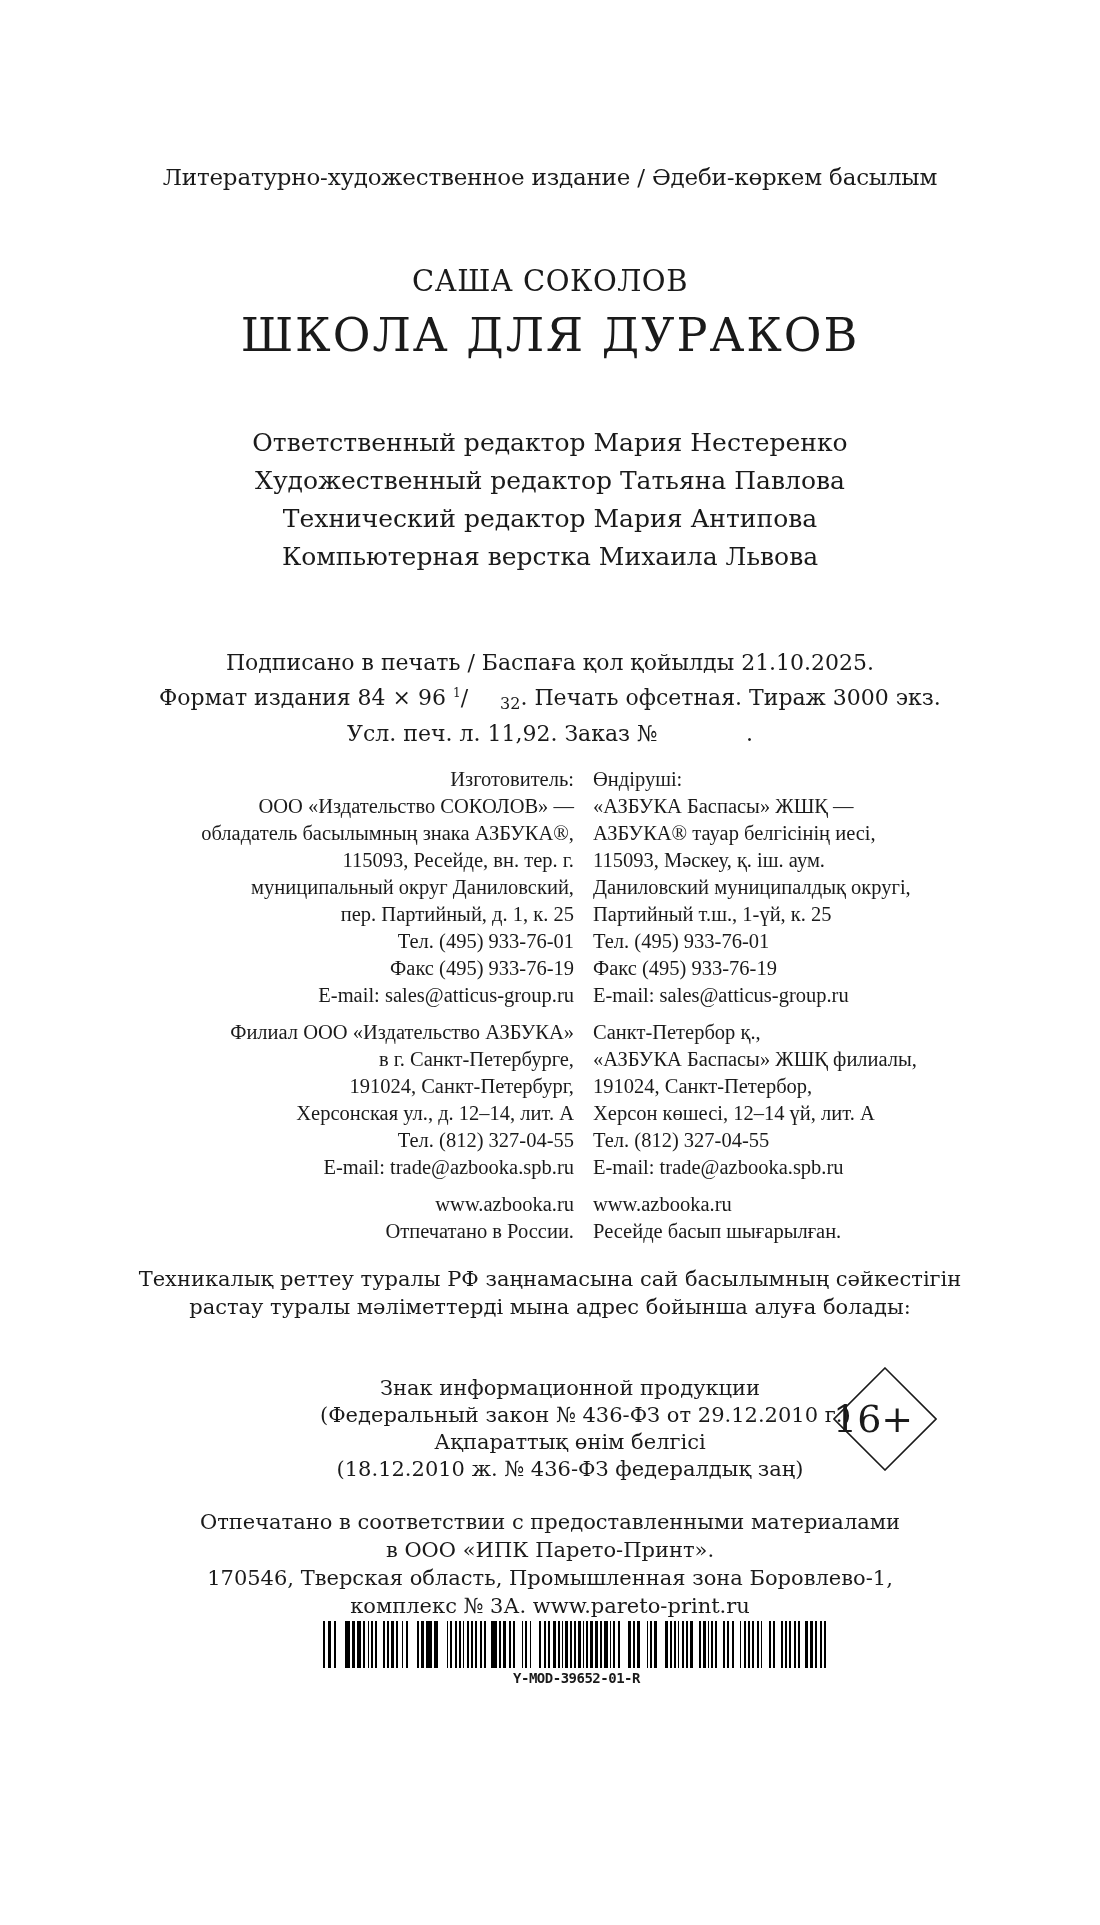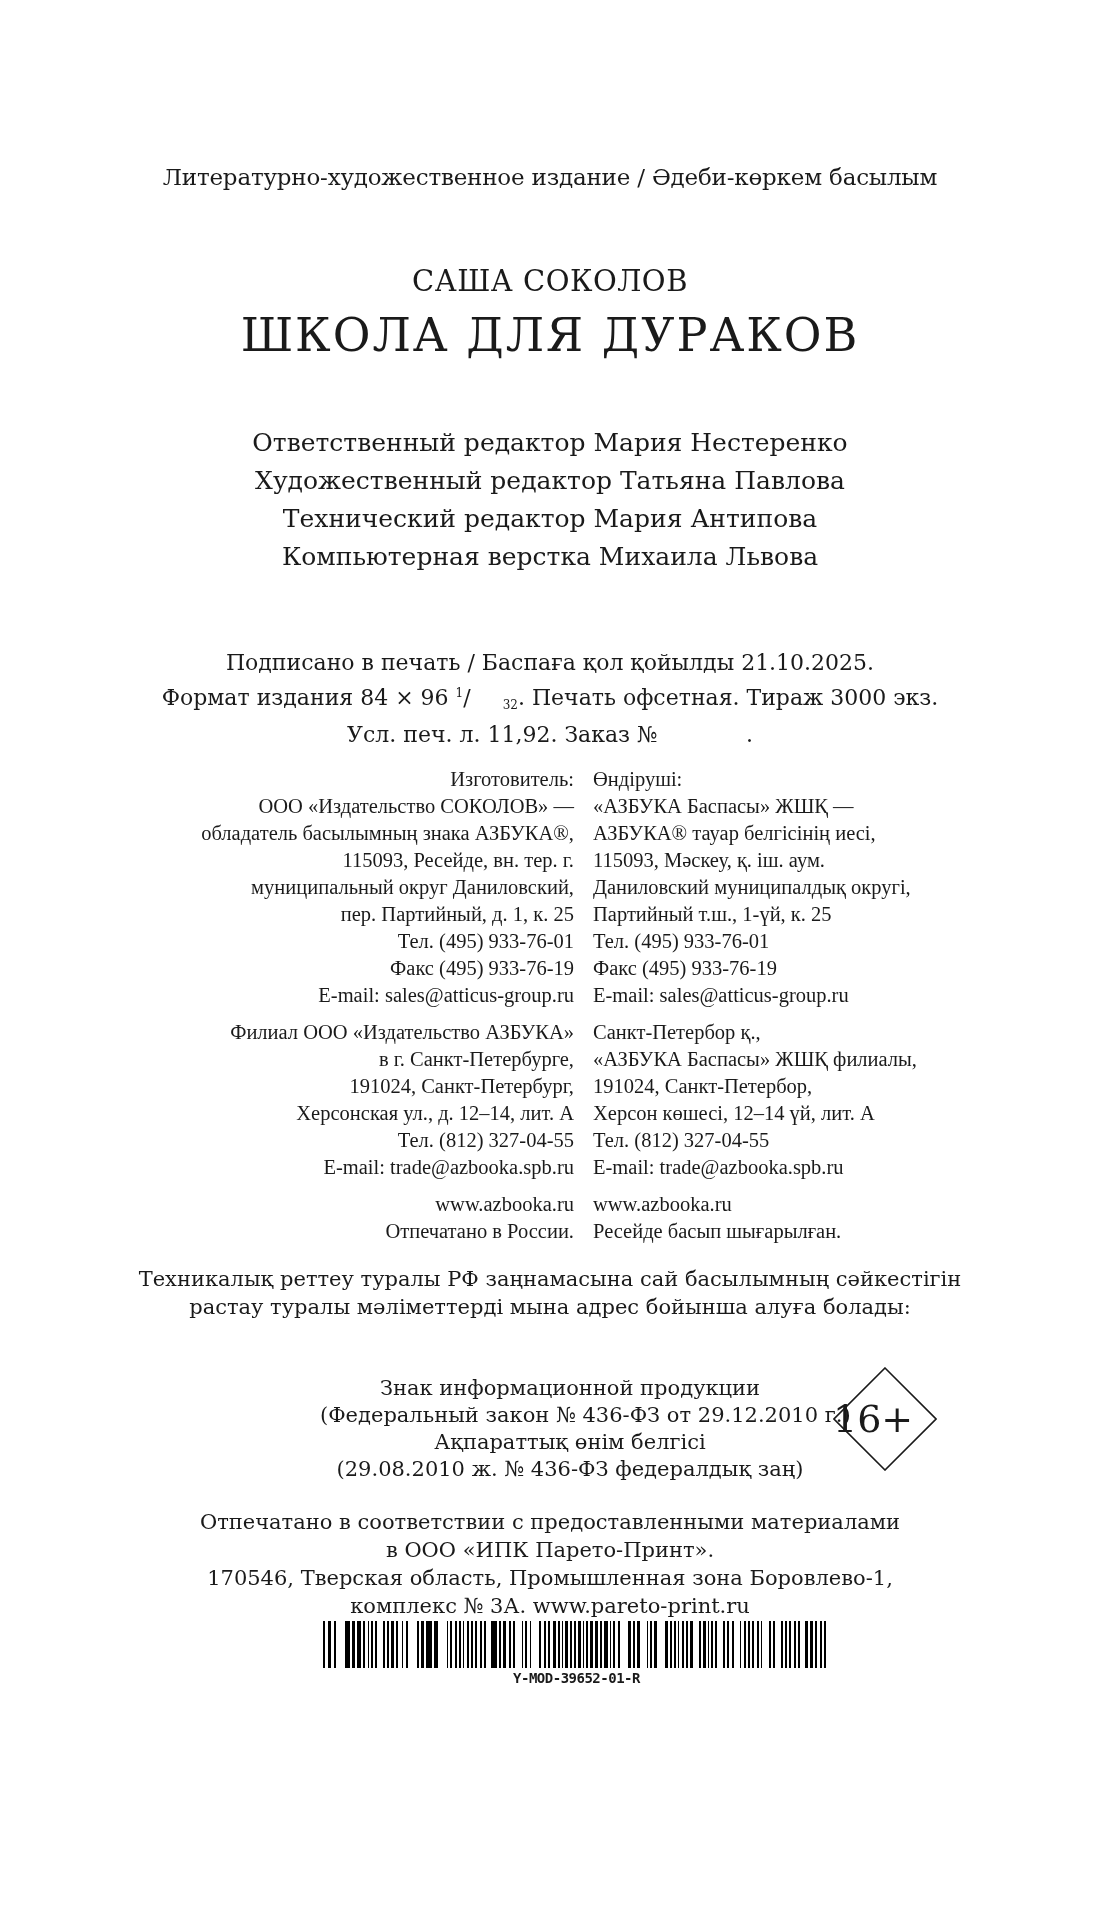--- a/index.html
+++ b/index.html
@@ -13,21 +13,21 @@
 
     #edition-type { top: 164px; font-size: 23px; letter-spacing: -0.2px; }
     #author { top: 264px; font-size: 29px; letter-spacing: 0.5px; }
     #title { top: 308px; font-size: 46px; letter-spacing: 2px; }
 
     #credits { top: 424px; font-size: 25px; line-height: 38px; }
     #credits div { white-space: nowrap; }
 
     #print-info { top: 648px; font-size: 22px; line-height: 30px; }
     .frac sup { font-size: 12px; vertical-align: 8px; }
-    .frac sub { font-size: 12px; vertical-align: -4px; margin-left: 32px; }
+    .frac sub { font-size: 16px; vertical-align: -4px; margin-left: 32px; }
     .blank { display: inline-block; width: 88px; }
 
     .col { font-family: "Liberation Serif", serif; font-size: 20.5px; line-height: 27px; white-space: nowrap; }
     .col-left { left: 100px; width: 474px; text-align: right; }
     .col-right { left: 593px; width: 460px; text-align: left; }
     .gap { height: 10px; }
     #columns-top { top: 766px; }
 
     #cert { top: 1265px; font-size: 21px; line-height: 28px; }
     #info-sign { left: 320px; width: 500px; top: 1375px; font-size: 21px; line-height: 27px; text-align: center; white-space: nowrap; }
@@ -107,21 +107,21 @@
 
 <div class="abs center" id="cert">
   <div>Техникалық реттеу туралы РФ заңнамасына сай басылымның сәйкестігін</div>
   <div>растау туралы мәліметтерді мына адрес бойынша алуға болады:</div>
 </div>
 
 <div class="abs" id="info-sign">
   <div>Знак информационной продукции</div>
   <div>(Федеральный закон № 436-ФЗ от 29.12.2010 г.)</div>
   <div>Ақпараттық өнім белгісі</div>
-  <div>(29.08.2010 ж. № 436-ФЗ федералдық заң)</div>
+  <div>(18.12.2010 ж. № 436-ФЗ федералдық заң)</div>
 </div>
 
 <div class="abs" id="age-badge">
   <svg width="104" height="104" viewBox="0 0 104 104">
     <polygon points="52,1 103,52 52,103 1,52" fill="none" stroke="#1a1a1a" stroke-width="1.6"></polygon>
   </svg>
   <div id="age-label">16+</div>
 </div>
 
 <div class="abs center" id="printer">

